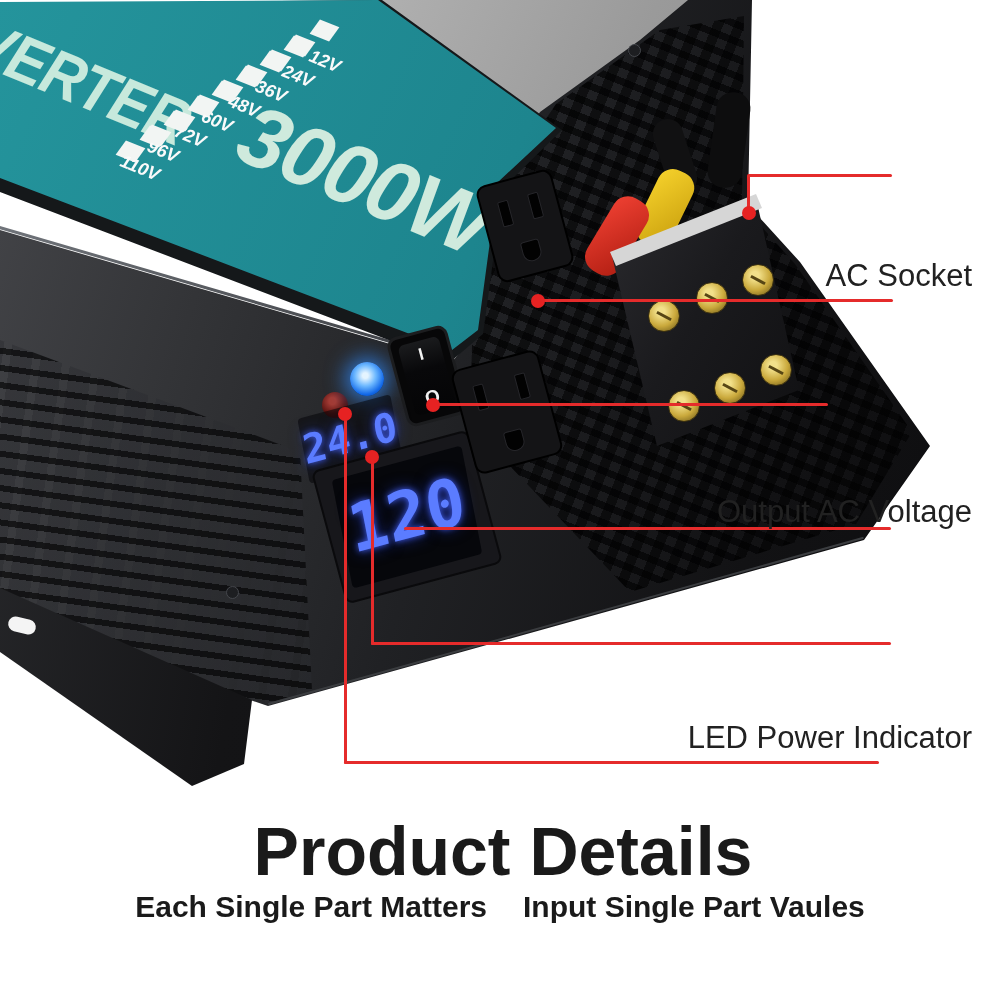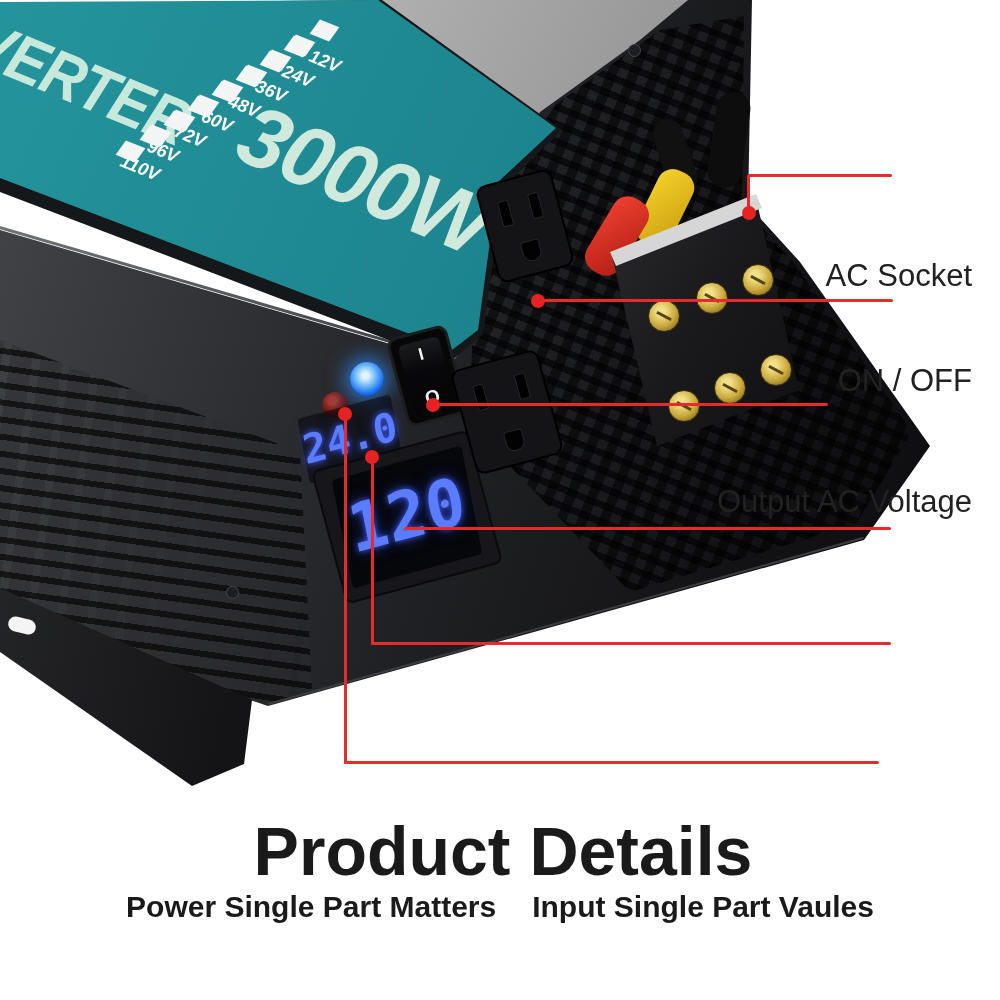--- a/index.html
+++ b/index.html
@@ -207,20 +207,20 @@
   <div class="abs rdot" style="left:426px;top:398px;"></div>
   <div class="abs rline" style="left:404px;top:527px;width:487px;"></div>
   <div class="abs rvline" style="left:371px;top:456px;height:189px;"></div>
   <div class="abs rline" style="left:371px;top:642px;width:520px;"></div>
   <div class="abs rdot" style="left:365px;top:450px;"></div>
   <div class="abs rvline" style="left:344px;top:413px;height:351px;"></div>
   <div class="abs rline" style="left:344px;top:761px;width:535px;"></div>
   <div class="abs rdot" style="left:338px;top:407px;"></div>
 
   <div class="abs callout-label" style="top:258px;margin-left:44px;">AC Socket</div>
-  <div class="abs callout-label" style="top:363px;">ON / OFF</div>
-  <div class="abs callout-label" style="top:484px;">Output AC Voltage</div>
+  <div class="abs callout-label" style="top:494px;">Output AC Voltage</div>
+  <div class="abs callout-label" style="top:720px;">LED Power Indicator</div>
 
   <div class="abs footer-title">Product Details</div>
   <div class="abs footer-sub">
-    <span>Power Single Part Matters</span><span class="gap"></span><span>Input Single Part Vaules</span>
+    <span>Each Single Part Matters</span><span class="gap"></span><span>Input Single Part Vaules</span>
   </div>
 </div>
 
 </body></html>

